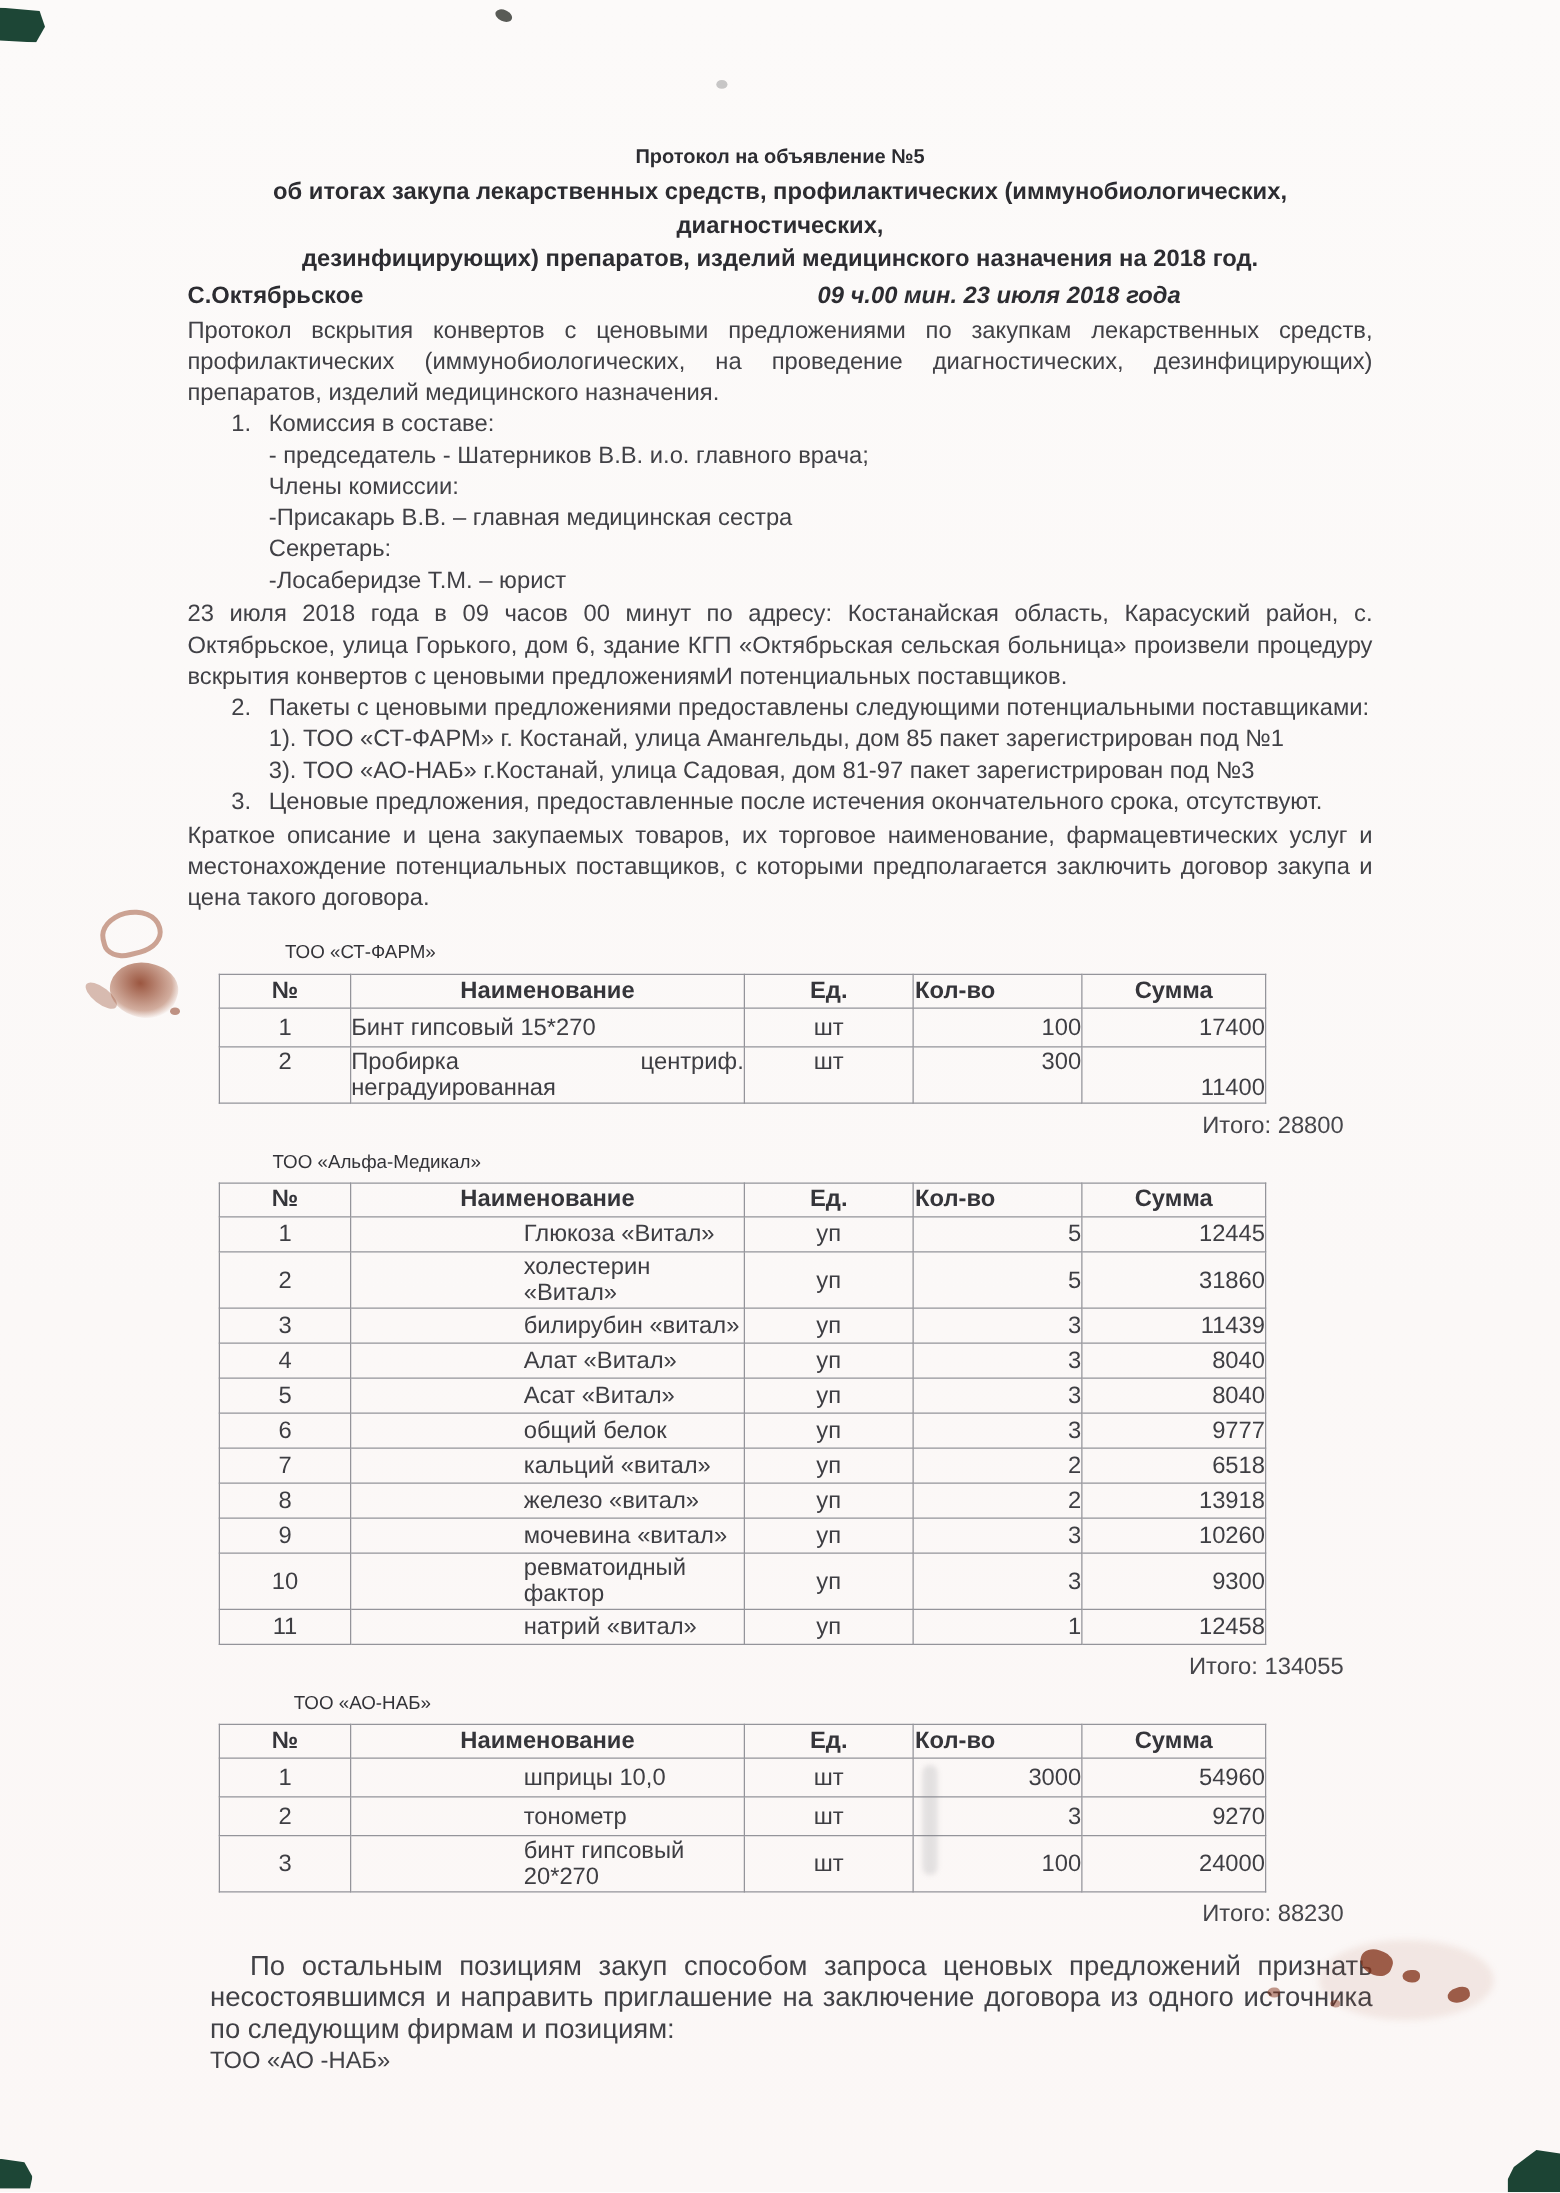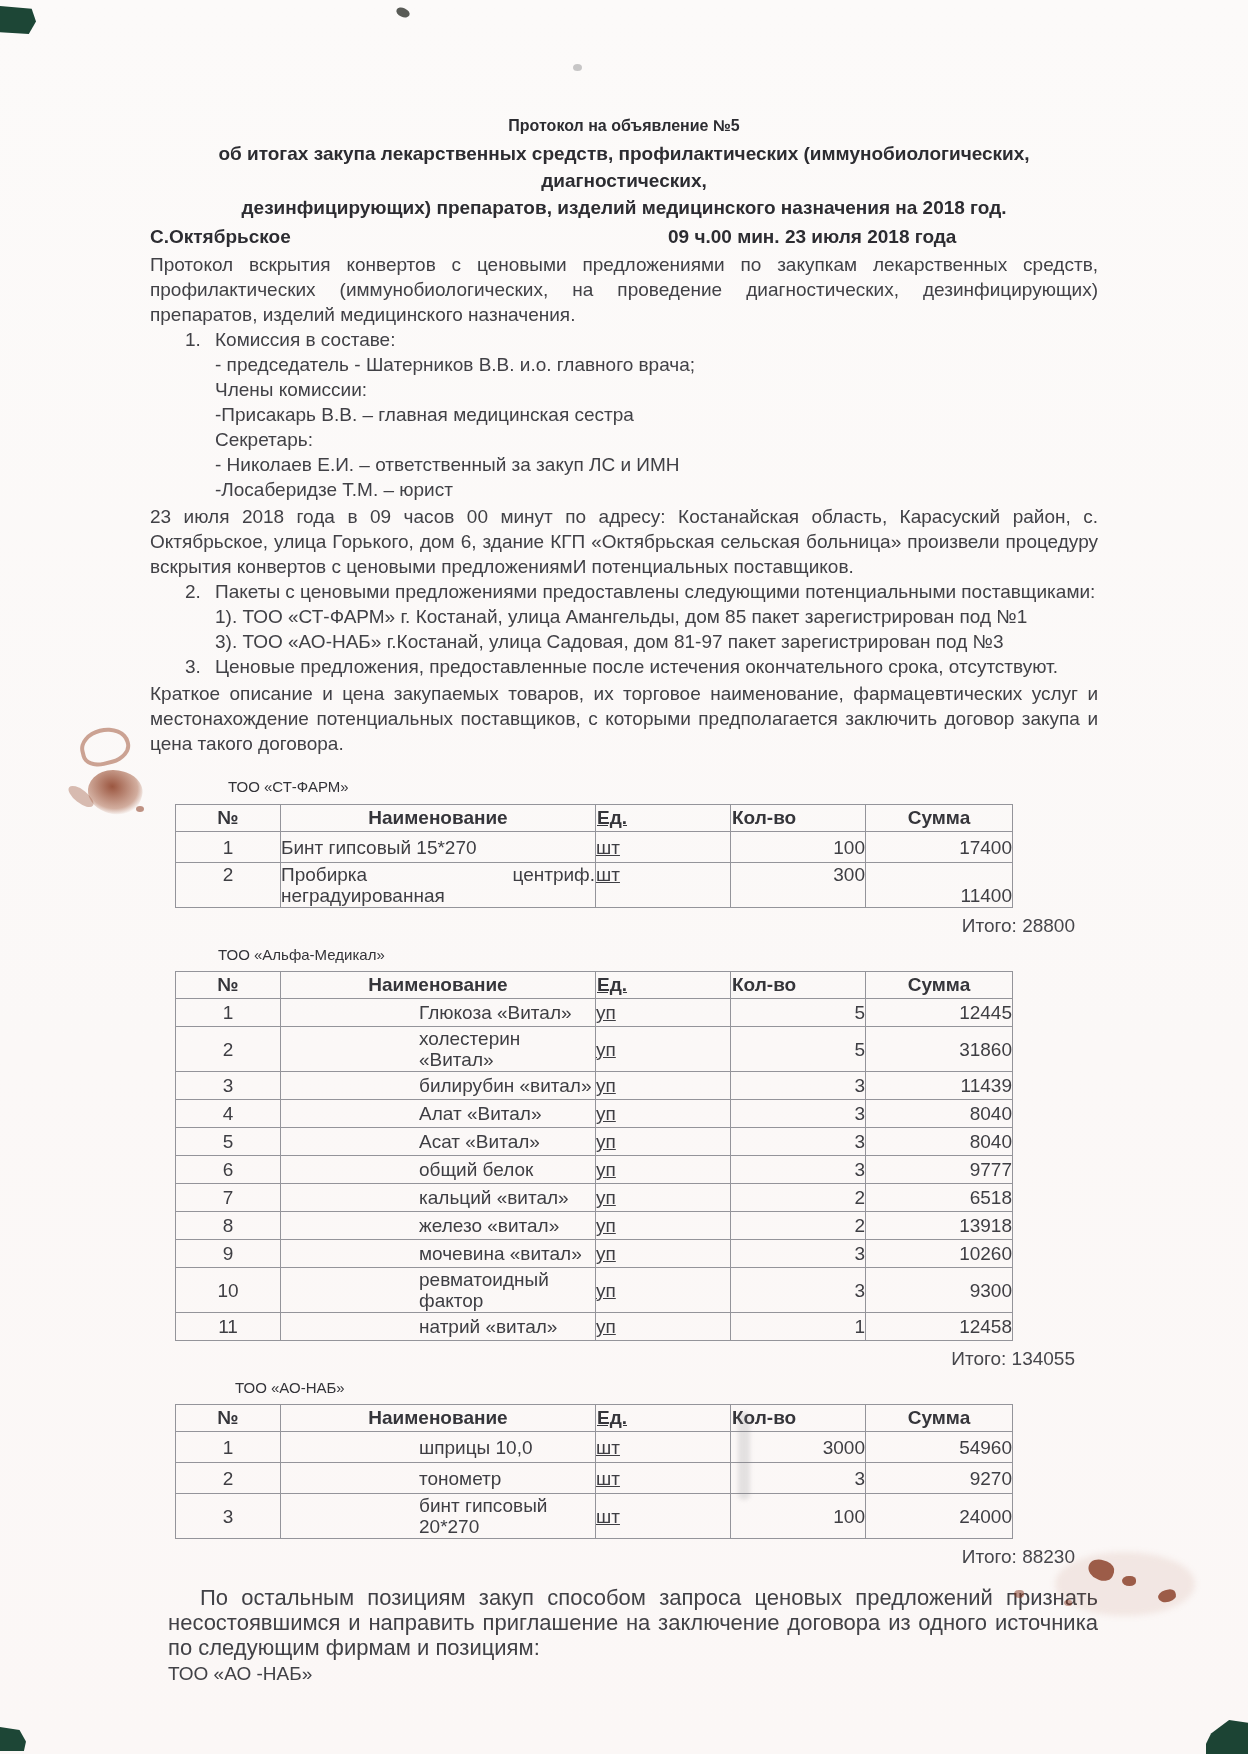--- a/index.html
+++ b/index.html
@@ -8,42 +8,42 @@
     width:1248px;height:1754px;
     background:linear-gradient(180deg,#fcfaf9 0%, #fbf8f7 60%, #fbf7f6 100%);
     font-family:"Liberation Sans", sans-serif;
     color:#414146;
     overflow:hidden;
   }
   .content{padding:112px 150px 0 150px;}
   .t1{font-size:16px;font-weight:bold;text-align:center;line-height:28px;color:#2c2c31;}
   .t2{font-size:19px;font-weight:bold;text-align:center;line-height:27px;color:#2c2c31;}
   .place-row{position:relative;font-size:19px;font-weight:bold;line-height:27px;color:#2c2c31;margin-top:2px;}
-  .datetime{position:absolute;left:518px;top:0;}
+  .datetime{position:absolute;left:504px;top:0;font-style:italic;}
   p.body{font-size:19px;line-height:25px;text-align:justify;margin:2px 0 0 0;}
   .li{display:flex;font-size:19px;line-height:25px;}
   .li-num{margin-left:35px;width:30px;flex:none;}
   .li-text{white-space:nowrap;}
   .indent-block{margin-left:65px;font-size:19px;line-height:25px;}
   .indent-block div{white-space:nowrap;}
   .desc{margin-top:22px;}
   .caption{font-size:15px;font-weight:normal;color:#333338;line-height:25px;}
   .cap1{margin:18px 0 5px 78px;}
   .cap2{margin:4px 0 4px 68px;}
   .cap3{margin:4px 0 4px 85px;}
   table.tbl{border-collapse:collapse;width:837px;margin-left:25px;table-layout:fixed;}
   .tbl th,.tbl td{border:1px solid #94949a;font-size:19px;color:#3e3e43;}
   .tbl th{font-weight:bold;height:24px;color:#35353a;}
   .tbl td{height:25px;padding:1px 0;line-height:21px;}
   .tbl1 td{height:28px;}
   .tbl3 td{height:28px;}
   .c-num{text-align:center;}
   .c-name{text-align:left;padding-left:17px;padding-right:12px;}
   .t-indent .c-name{padding-left:138px;}
-  .c-unit{text-align:left;text-decoration:underline;}
+  .c-unit{text-align:center;}
   .c-qty{text-align:right;padding-right:36px;}
   .c-sum{text-align:right;padding-right:18px;}
   th.h-name{text-align:center;}
   th.h-qty{text-align:left;}
   th.h-sum{}
   .v-top{vertical-align:top;padding-top:4px;}
   .v-bottom{vertical-align:bottom;padding-bottom:4px;}
   .split{display:flex;justify-content:space-between;}
   .total{font-size:19px;text-align:right;padding-right:23px;line-height:25px;margin-top:5px;color:#46464b;}
   .closing{margin:16px 0 0 18px;width:930px;text-indent:32px;text-align:justify;font-size:22px;line-height:25px;}
@@ -89,21 +89,20 @@
 
     <div class="li">
       <span class="li-num">1.</span>
       <span class="li-text">Комиссия в составе:</span>
     </div>
     <div class="indent-block">
       <div>- председатель - Шатерников В.В. и.о. главного врача;</div>
       <div>Члены комиссии:</div>
       <div>-Присакарь В.В. – главная медицинская сестра</div>
       <div>Секретарь:</div>
-      <div>- Николаев Е.И. – ответственный за закуп ЛС и ИМН</div>
       <div>-Лосаберидзе Т.М. – юрист</div>
     </div>
 
     <p class="body">23 июля 2018 года в 09 часов 00 минут по адресу: Костанайская область, Карасуский район, с. Октябрьское, улица Горького, дом 6, здание КГП «Октябрьская сельская больница» произвели процедуру вскрытия конвертов с ценовыми предложениямИ потенциальных поставщиков.</p>
 
     <div class="li">
       <span class="li-num">2.</span>
       <span class="li-text">Пакеты с ценовыми предложениями предоставлены следующими потенциальными поставщиками:</span>
     </div>
     <div class="indent-block">

